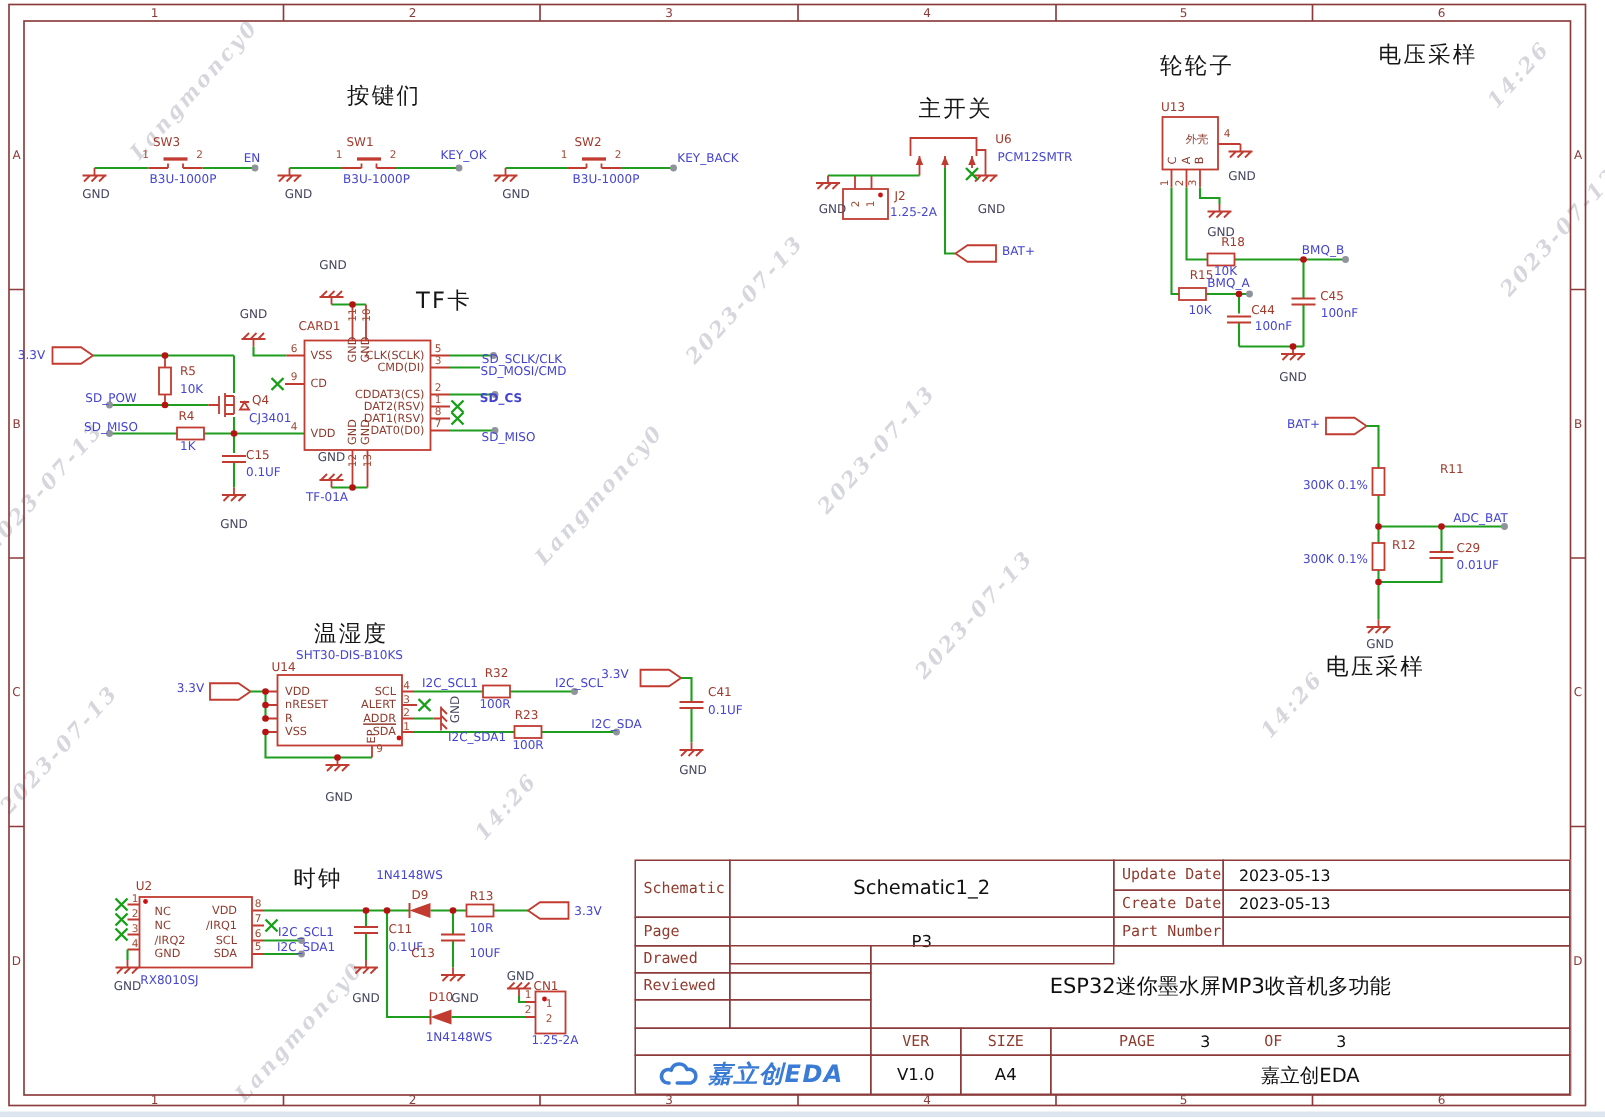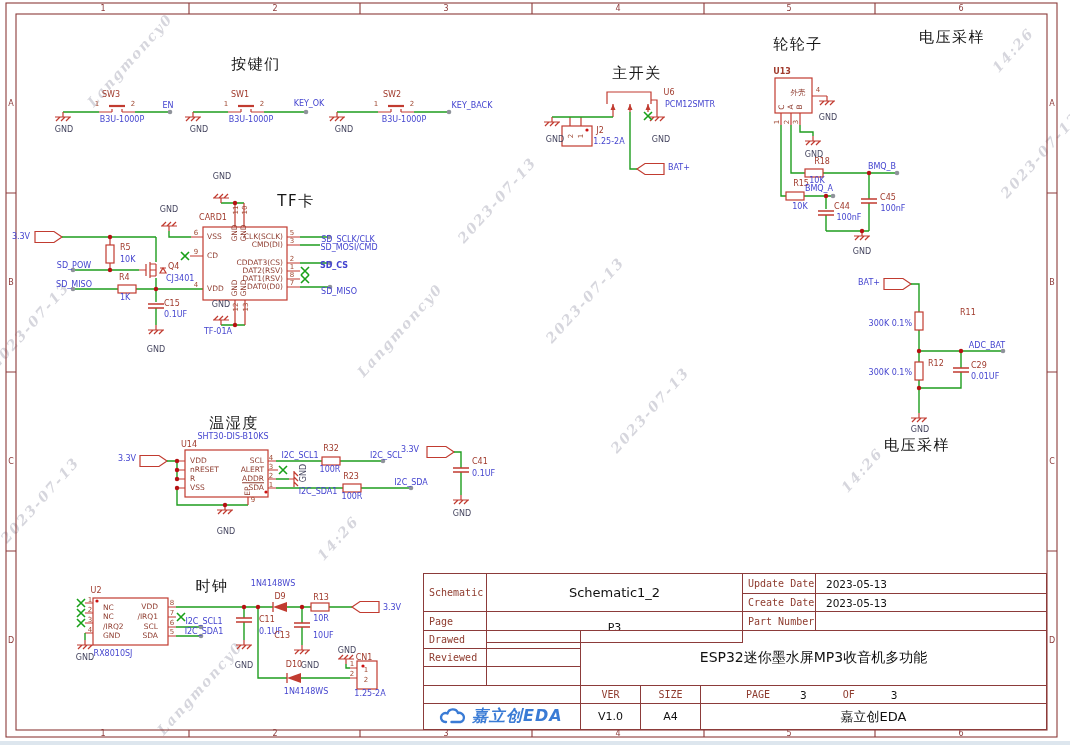--- a/index.html
+++ b/index.html
@@ -273,21 +273,21 @@
       <span class="lb gnd" style="left: 344px; top: 130px; transform: translate(-50%, -50%);">GND</span>
       <span class="lb ref" style="left: 669px; top: 93px; transform: translate(-50%, -50%);">U6</span>
       <span class="lb val" style="left: 690px; top: 105px; transform: translate(-50%, -50%);">PCM12SMTR</span>
       <span class="lb ref" style="left: 600px; top: 131px; transform: translate(-50%, -50%);">J2</span>
       <span class="lb val" style="left: 609px; top: 142px; transform: translate(-50%, -50%);">1.25-2A</span>
       <span class="lb gnd" style="left: 555px; top: 140px; transform: translate(-50%, -50%);">GND</span>
       <span class="lb gnd" style="left: 661px; top: 140px; transform: translate(-50%, -50%);">GND</span>
       <span class="lb net" style="left: 679px; top: 168px; transform: translate(-50%, -50%);">BAT+</span>
       <span class="lb pin" style="left: 571px; top: 136px; transform: translate(-50%, -50%) rotate(-90deg);">2</span>
       <span class="lb pin" style="left: 581px; top: 136px; transform: translate(-50%, -50%) rotate(-90deg);">1</span>
-      <span class="lb ref" style="left: 782px; top: 72px; transform: translate(-50%, -50%); font-weight: bold;">U13</span>
+      <span class="lb ref" style="left: 782px; top: 72px; transform: translate(-50%, -50%);">U13</span>
       <span class="lb pname" style="left: 798px; top: 93px; transform: translate(-50%, -50%);">外壳</span>
       <span class="lb pin" style="left: 818px; top: 90px; transform: translate(-50%, -50%);">4</span>
       <span class="lb gnd" style="left: 828px; top: 118px; transform: translate(-50%, -50%);">GND</span>
       <span class="lb pname" style="left: 782px; top: 107px; transform: translate(-50%, -50%) rotate(-90deg);">C</span>
       <span class="lb pname" style="left: 791px; top: 107px; transform: translate(-50%, -50%) rotate(-90deg);">A</span>
       <span class="lb pname" style="left: 800px; top: 107px; transform: translate(-50%, -50%) rotate(-90deg);">B</span>
       <span class="lb pin" style="left: 777px; top: 122px; transform: translate(-50%, -50%) rotate(-90deg);">1</span>
       <span class="lb pin" style="left: 787px; top: 122px; transform: translate(-50%, -50%) rotate(-90deg);">2</span>
       <span class="lb pin" style="left: 796px; top: 122px; transform: translate(-50%, -50%) rotate(-90deg);">3</span>
       <span class="lb gnd" style="left: 814px; top: 155px; transform: translate(-50%, -50%);">GND</span>

